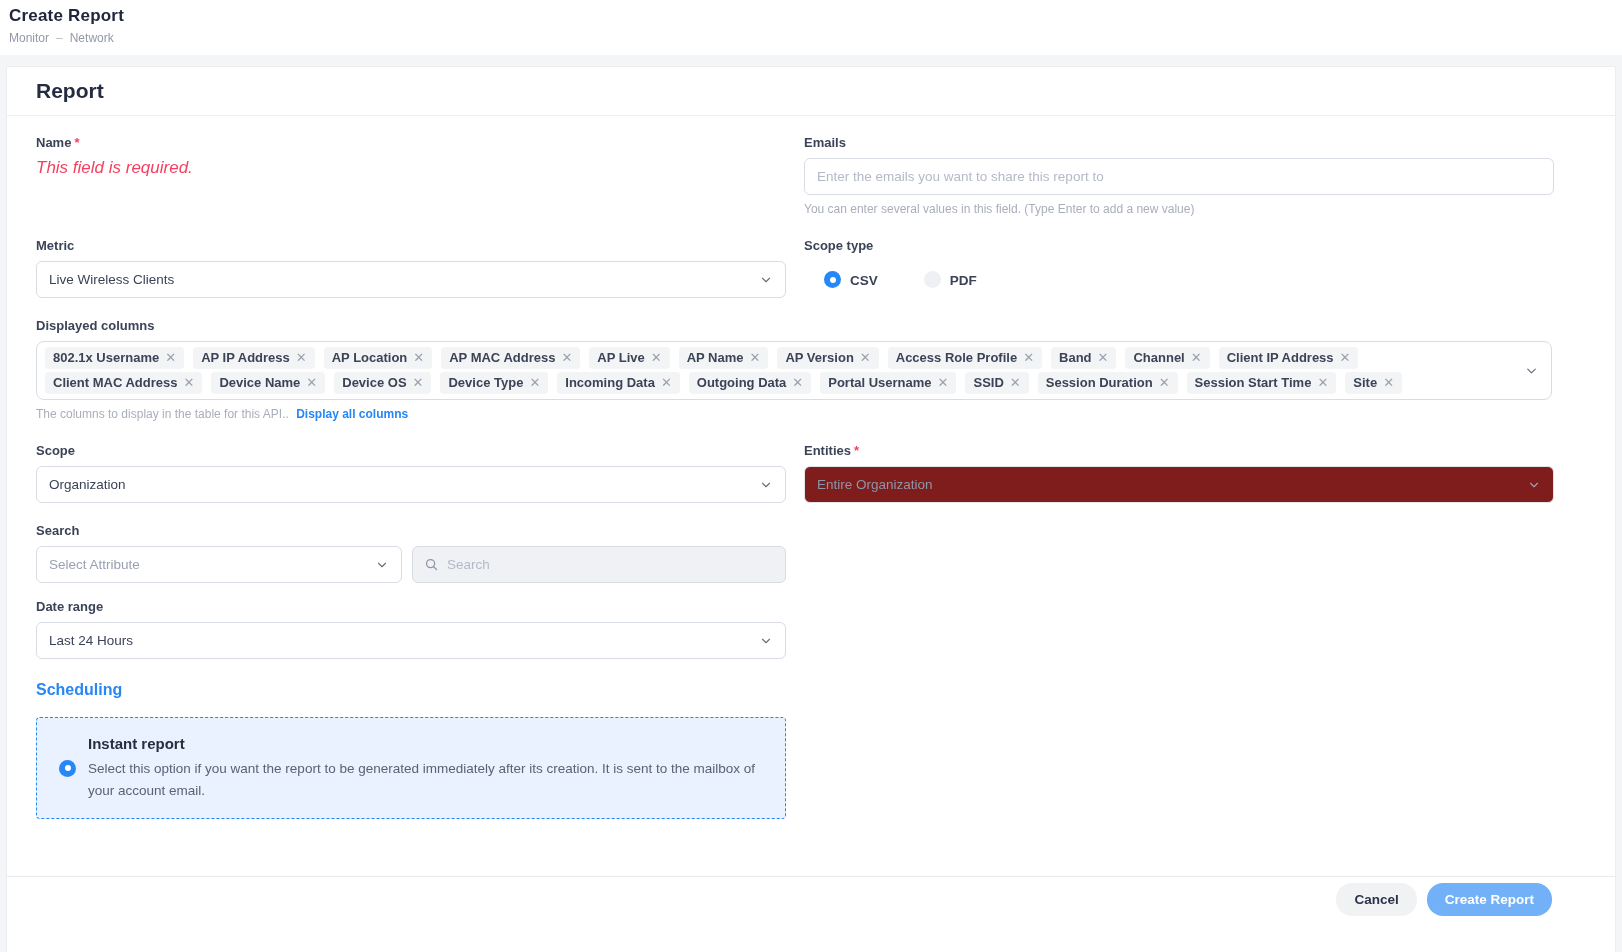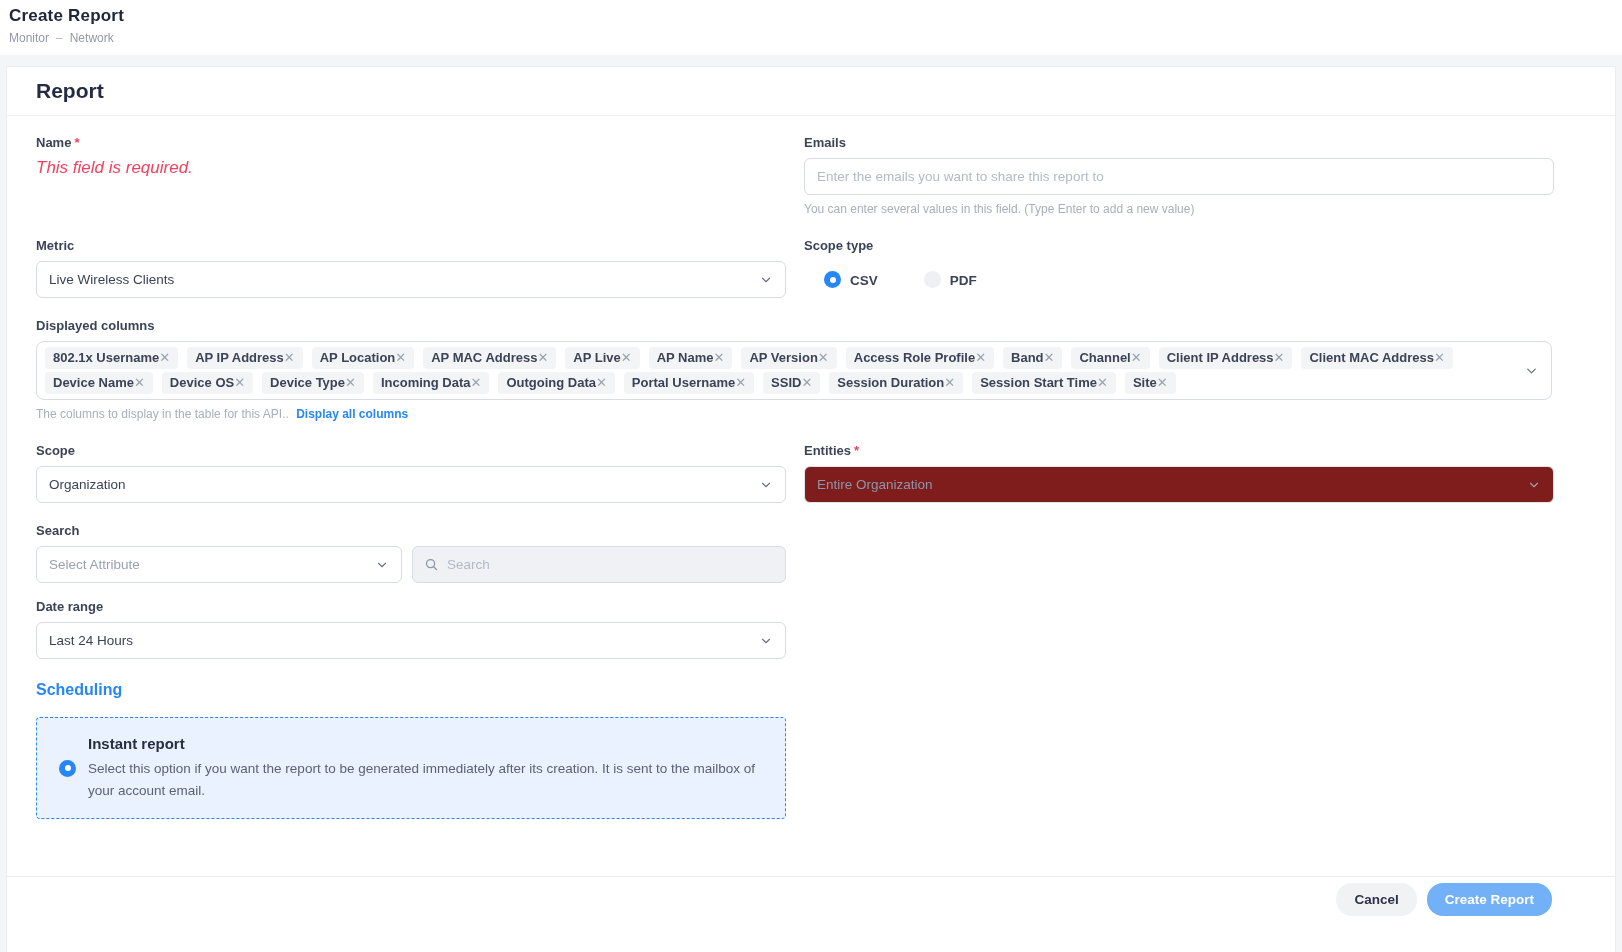--- a/index.html
+++ b/index.html
@@ -71,21 +71,21 @@
     transform:translate(-50%,-50%);
   }
   
   .chips-box {
     position:relative; width:100%;
     border:1px solid #d8dce3; border-radius:8px;
     padding:5px 48px 5px 8px;
   }
   .chips-wrap { display:flex; flex-wrap:wrap; column-gap:9px; row-gap:3px; }
   .chip {
-    display:inline-flex; align-items:center; 
+    display:inline-flex; align-items:center; gap:6px;
     background:#f3f4f6; border-radius:4px;
     padding:3px 8px; font-size:13px; font-weight:bold; color:#3b4357;
     line-height:16px; white-space:nowrap;
   }
   .chip-x { color:#9aa2b1; font-size:13px; cursor:pointer; font-weight:normal; }
   
   .search-row { display:flex; gap:10px; width:750px; }
   .search-attr { width:366px; flex:0 0 366px; }
   .search-box { flex:1; background:#f0f1f4; }
   .search-box input { padding-left:8px; }

